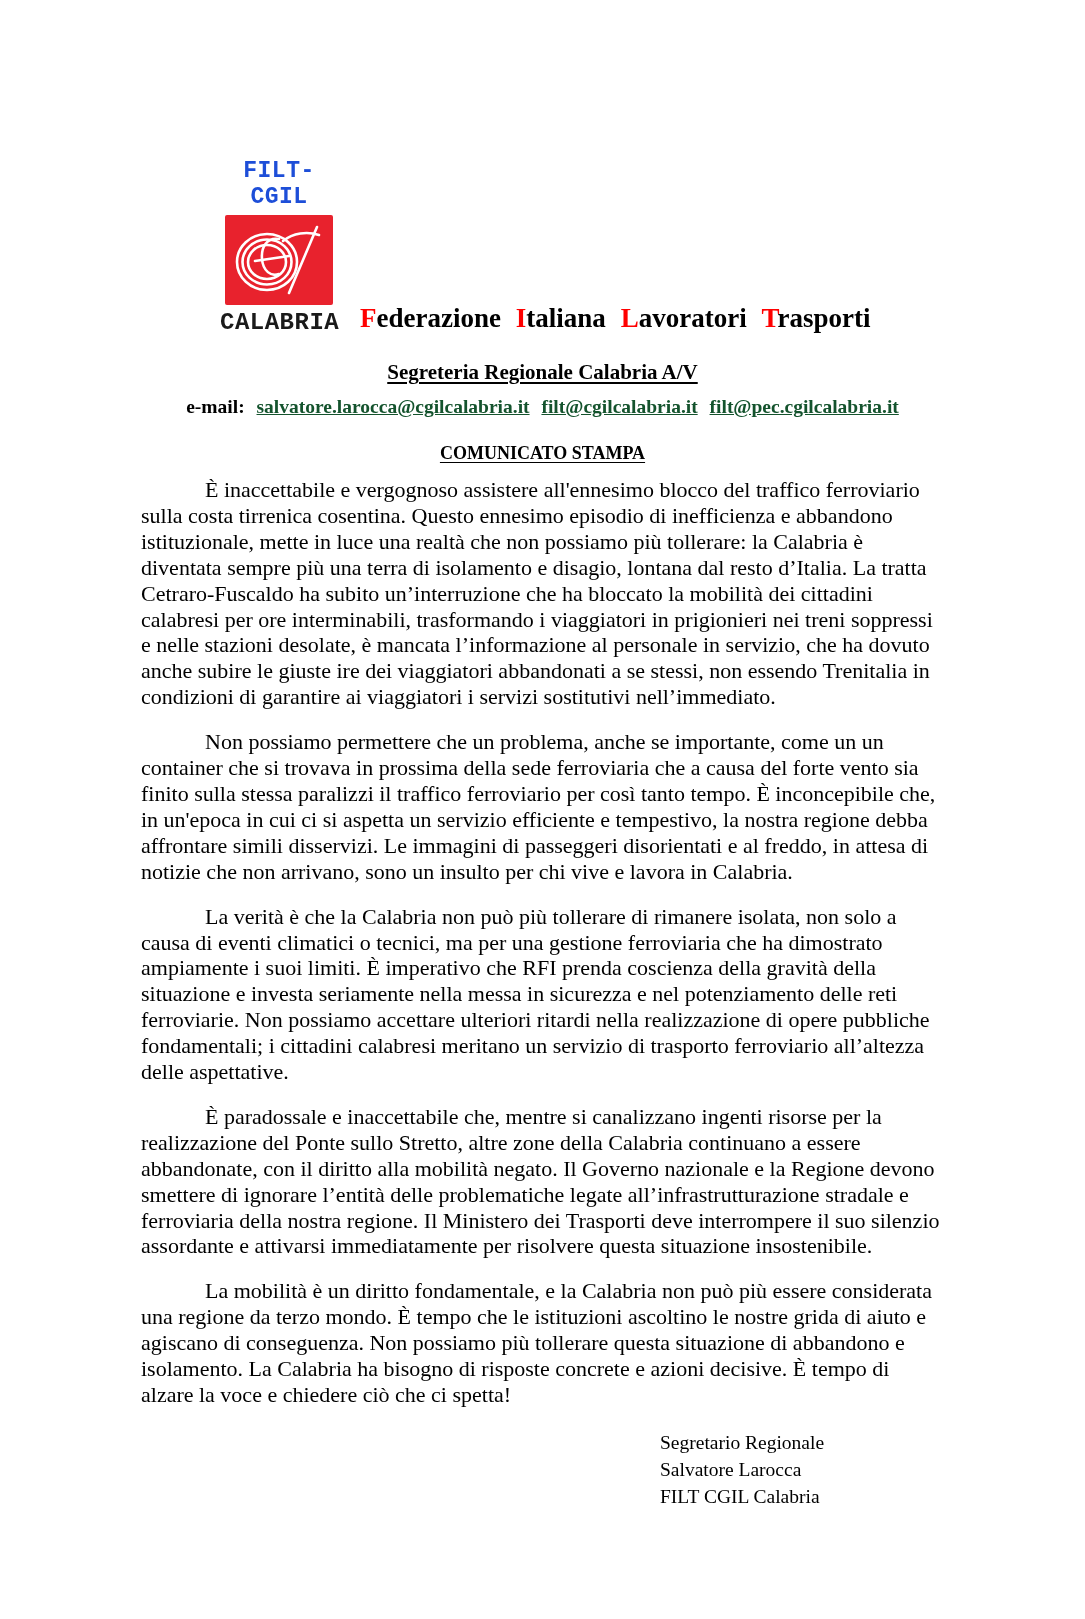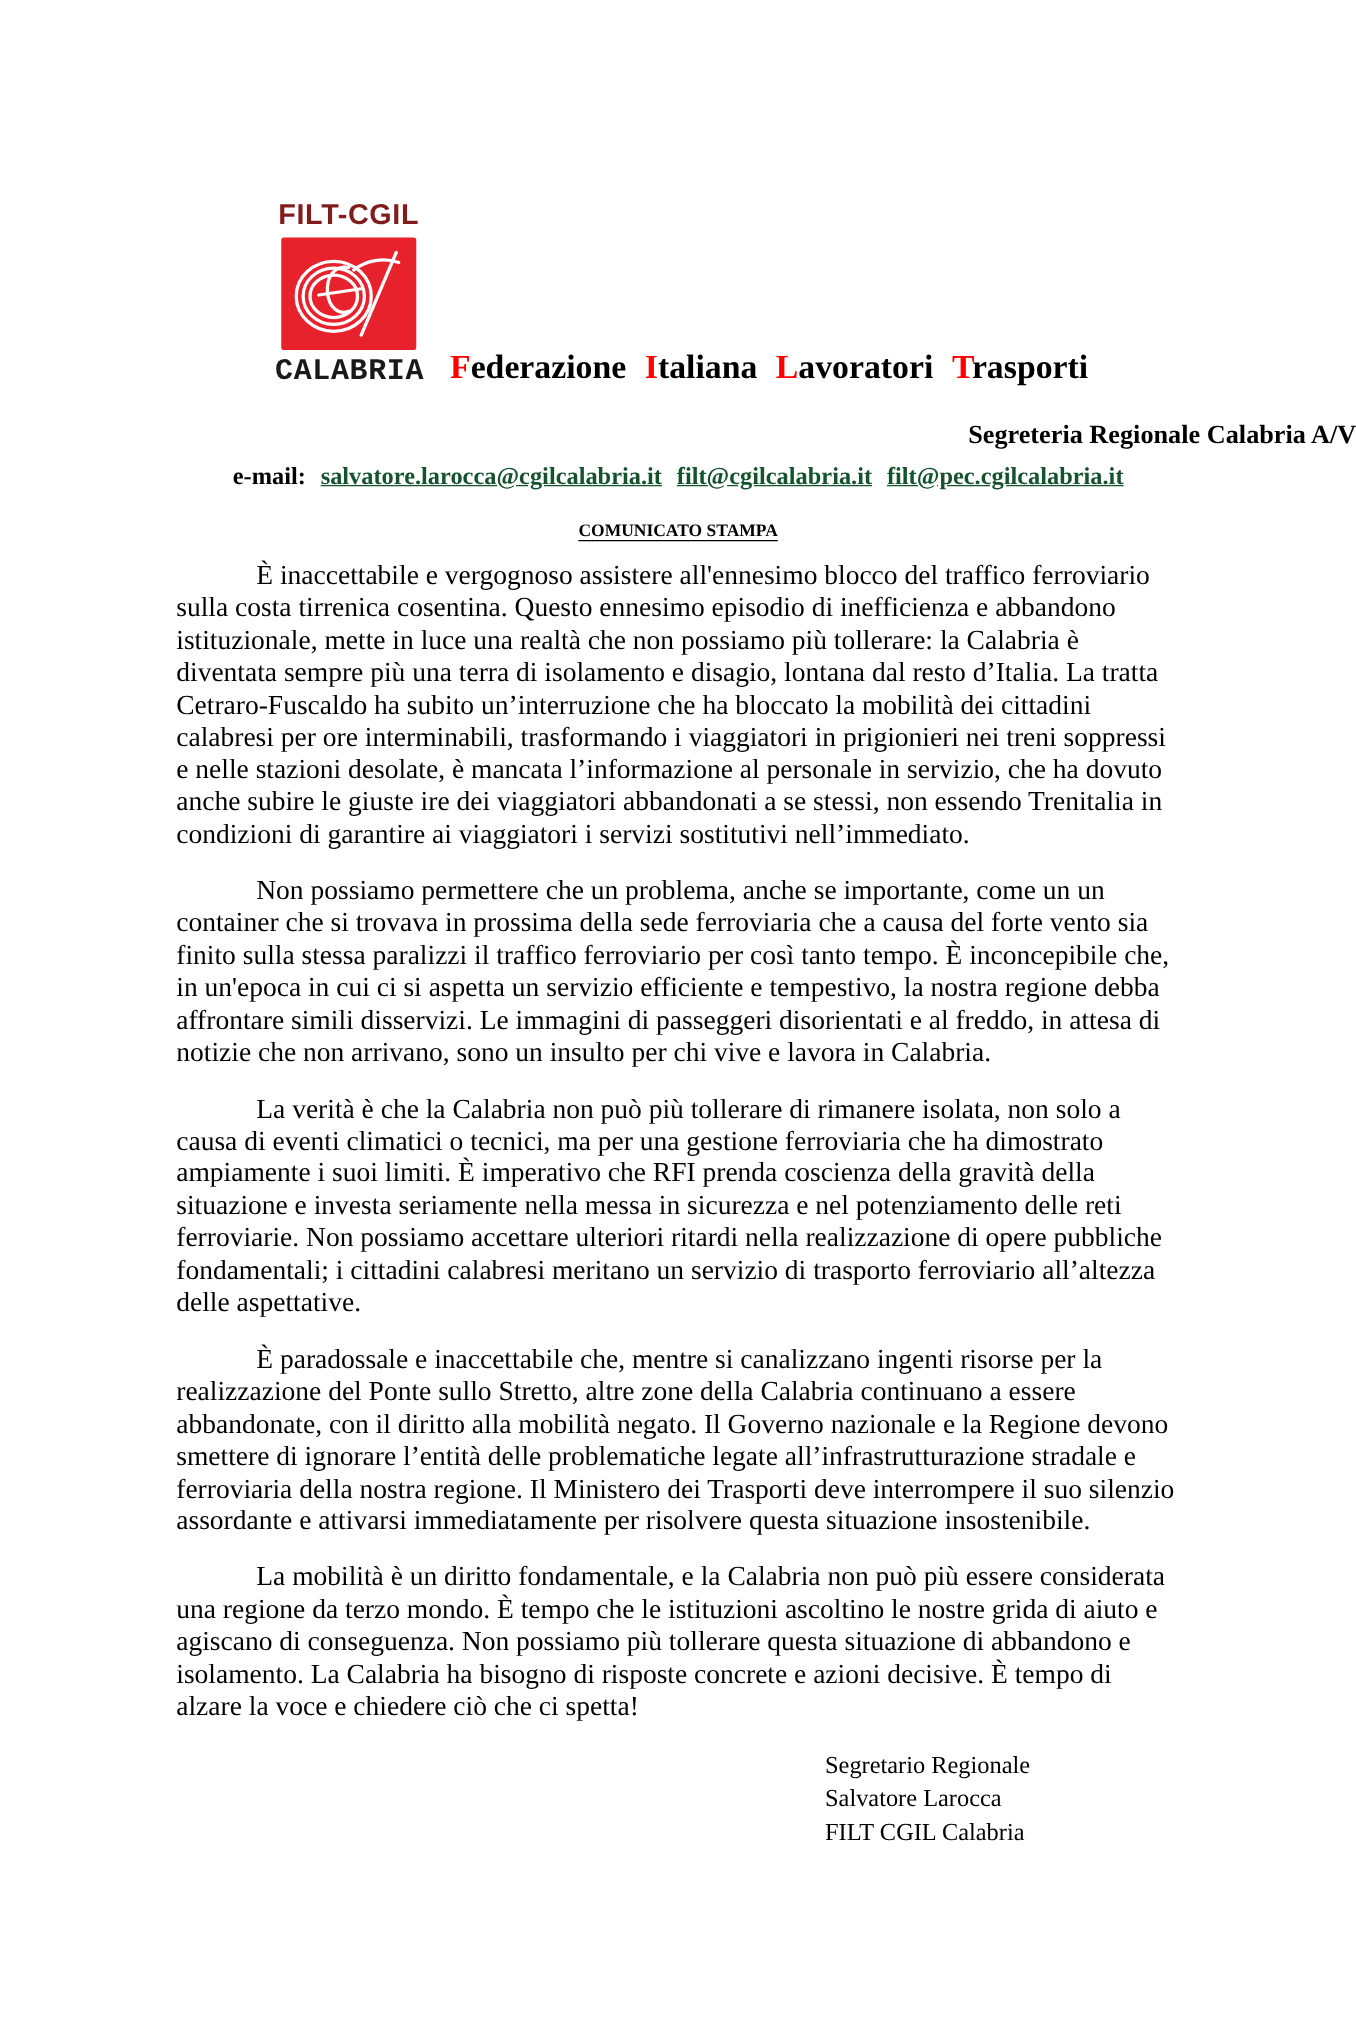--- a/index.html
+++ b/index.html
@@ -10,48 +10,48 @@
   }
   
   .header-row{
     display:flex;align-items:flex-end;
     margin:158px 141px 0 141px;
   }
   .logo-block{
     margin-left:79px;width:118px;text-align:center;flex:0 0 auto;
   }
   .logo-top{
-    font-family:Liberation Sans, sans-serif;font-weight:bold;
-    font-size:23px;letter-spacing:.5px;color:#7f1d1d;margin-bottom:5px;
+    font-family:Liberation Mono, monospace;font-weight:bold;
+    font-size:23px;letter-spacing:.5px;color:#1d4ed8;margin-bottom:5px;
   }
   .logo-square{
     width:108px;height:90px;margin:0 auto;background:#e8222d;
     display:flex;align-items:center;justify-content:center;border-radius:2px;
   }
   .logo-bottom{
     font-family:Liberation Mono, monospace;font-weight:bold;
     font-size:24px;letter-spacing:.5px;color:#1a1a1a;margin-top:4px;
   }
   .org-title{
     font-weight:bold;font-size:27px;margin-left:22px;white-space:nowrap;
     padding-bottom:2px;
     text-align:center;
   }
   .org-title .word + .word{margin-left:.30em;}
   .org-title .initial{color:#ff0000;}
   
   .secretariat{
-    text-align:right;font-weight:bold;font-size:21px;
-    text-underline-offset:3px;margin-top:24px;
+    text-align:center;font-weight:bold;font-size:21px;
+    text-decoration:underline;text-underline-offset:3px;margin-top:24px;
   }
   .address{text-align:center;font-weight:bold;font-size:33px;margin-top:7px;}
   .email-line{text-align:center;font-weight:bold;font-size:19.5px;margin-top:11px;}
   .email-link{color:#14532d;text-decoration:underline;margin-left:7px;cursor:pointer;}
   .doc-title{
-    text-align:center;font-weight:bold;font-size:14px;
+    text-align:center;font-weight:bold;font-size:18px;
     text-decoration:underline;text-underline-offset:3px;margin-top:25px;
   }
   .headline{
     font-weight:bold;font-size:20.5px;text-decoration:underline;
     text-underline-offset:3px;margin:17px 141px 0 141px;
   }
   
   .body{margin:0 140px 0 141px;}
   .para{
     font-size:22px;line-height:25.9px;text-indent:64px;

